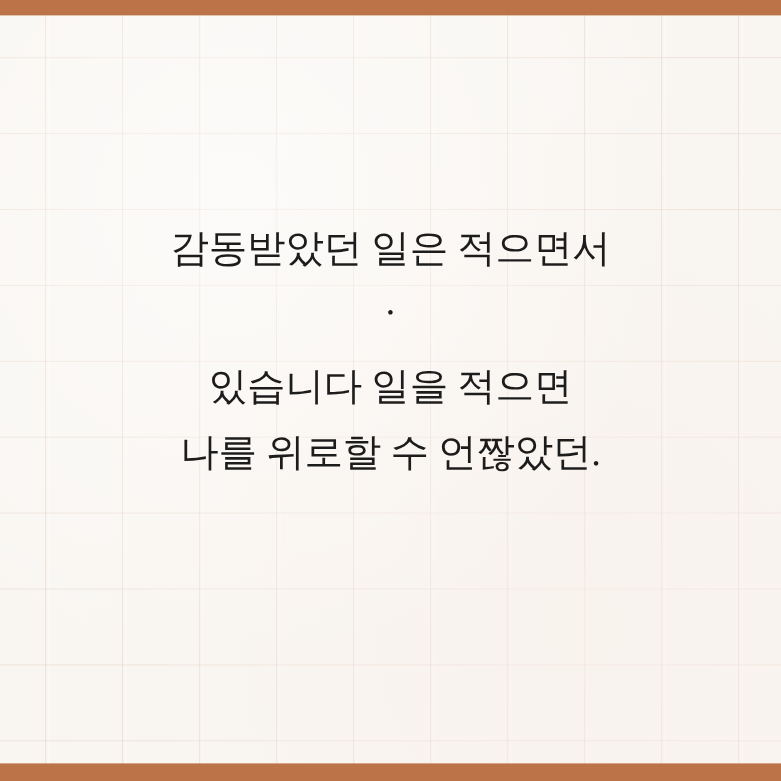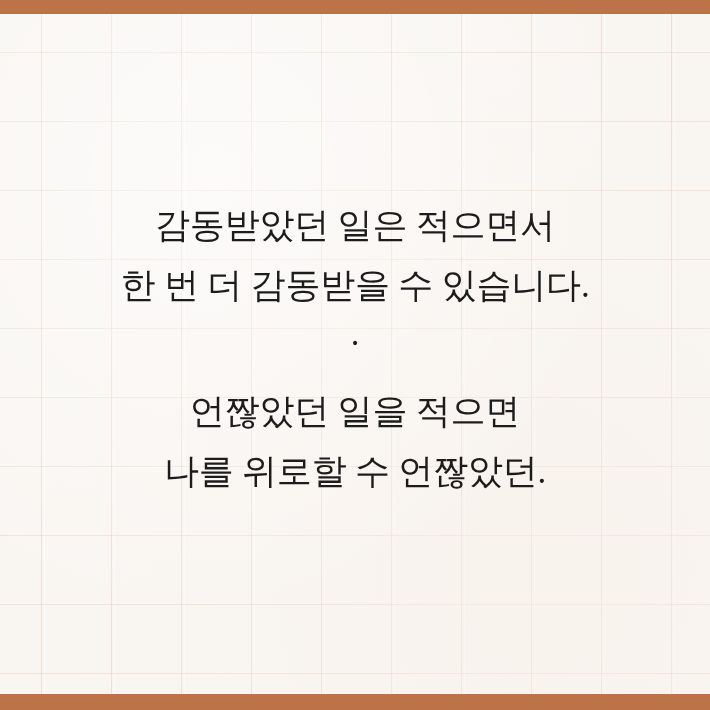--- a/index.html
+++ b/index.html
@@ -100,20 +100,19 @@
 <div class="card">
 
   <div class="paper"></div>
   <div class="paper-tint"></div>
 
   <div class="band band-top"></div>
   <div class="band band-bottom"></div>
 
   <div class="quote">
     <span class="quote-line">감동받았던 일은 적으면서</span>
-    <span class="quote-line">한 번 더 감동받을 수 있습니다.</span>
     <span class="quote-separator">·</span>
     <span class="quote-gap"></span>
-    <span class="quote-line">언짢았던 일을 적으면</span>
+    <span class="quote-line">있습니다 일을 적으면</span>
     <span class="quote-line">나를 위로할 수 언짢았던.</span>
   </div>
 
 </div>
 
 </body></html>

